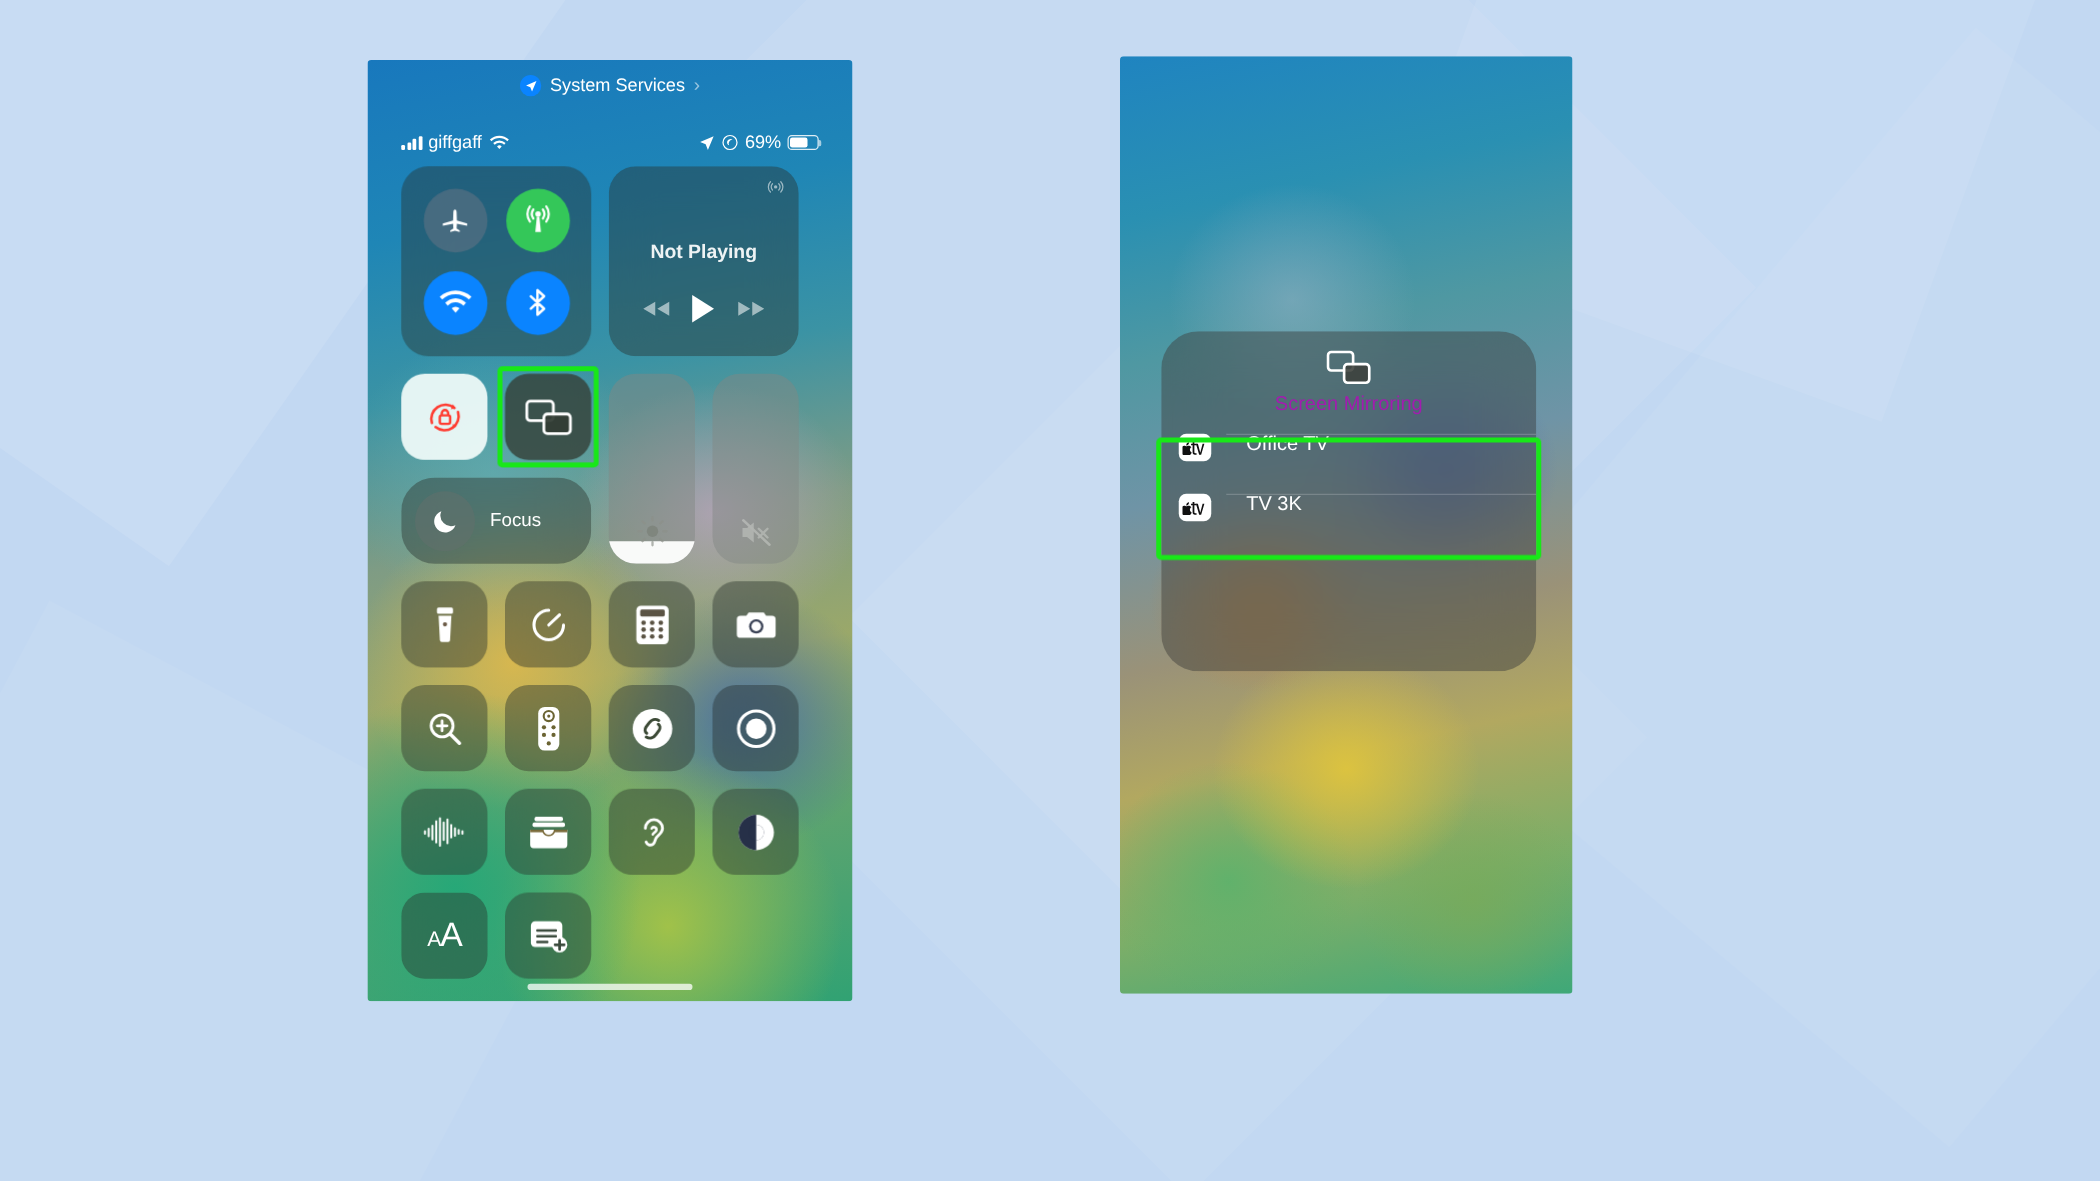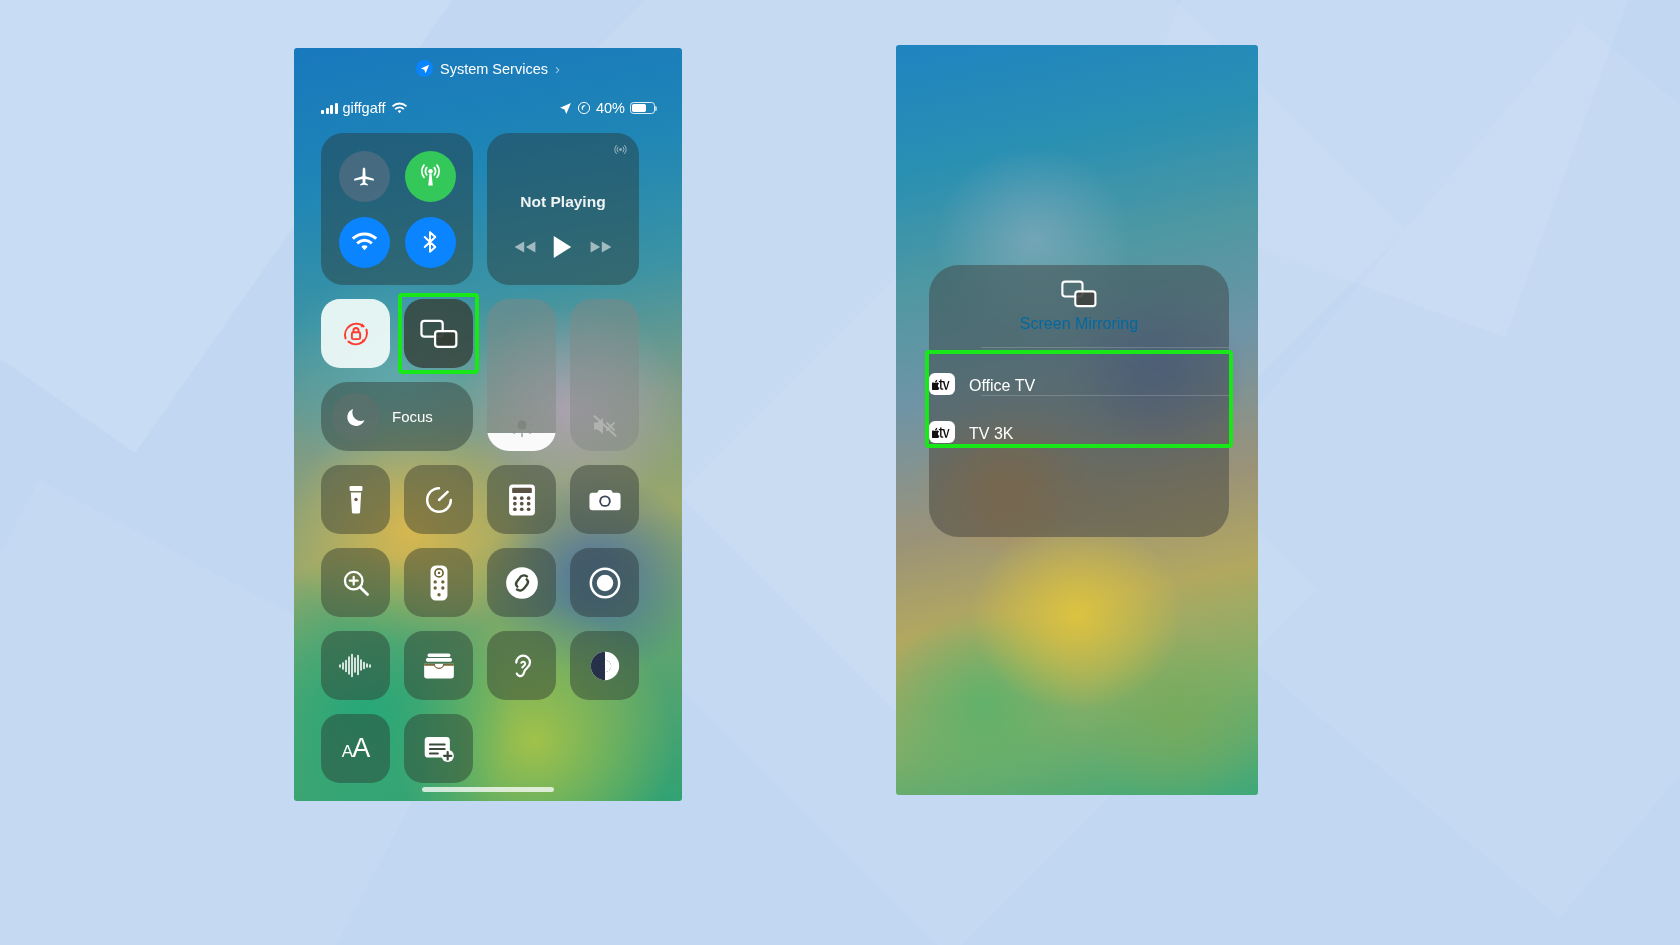--- a/index.html
+++ b/index.html
@@ -67,21 +67,21 @@
     font-size: 14.5px; color: #ffffff;
   }
   .sysrow .loc-dot {
     width: 17px; height: 17px; border-radius: 50%;
     background: #0a84ff; display: flex; align-items: center; justify-content: center;
   }
   .sysrow .chev { color: rgba(255,255,255,.55); font-size: 15px; }
 
   .statusbar {
     position: absolute; top: 52px; left: 0; right: 0; height: 22px;
-    display: flex; align-items: flex-start; color: #fff; font-size: 14.5px;
+    display: flex; align-items: flex-end; color: #fff; font-size: 14.5px;
     padding: 0 27px;
   }
   .sb-left { display: flex; align-items: center; gap: 5px; }
   .sb-right { margin-left: auto; display: flex; align-items: center; gap: 5px; }
   .bars { display: flex; align-items: flex-end; gap: 1.5px; height: 11px; }
   .bars i { width: 3px; background: #fff; border-radius: 1px; display: block; }
   .bars i:nth-child(1){height:3.5px}
   .bars i:nth-child(2){height:6px}
   .bars i:nth-child(3){height:8.5px}
   .bars i:nth-child(4){height:11px}
@@ -174,22 +174,22 @@
   
   .sheet {
     position: absolute; left: 33px; top: 220px; width: 300px; height: 272px;
     border-radius: 30px;
     background: rgba(58,62,58,0.46);
     backdrop-filter: blur(22px);
     overflow: hidden;
   }
   .sheet-head { height: 82px; display:flex; flex-direction:column;
                 align-items:center; justify-content:center; gap: 7px; }
-  .sheet-head .ttl { color:#0369a1; font-size: 16px; }
-  .dev-row { height: 48px; display:flex; align-items:flex-end; gap: 14px; padding-left: 0;
+  .sheet-head .ttl { color:#a21caf; font-size: 16px; }
+  .dev-row { height: 48px; display:flex; align-items:flex-start; gap: 28px; padding-left: 14px;
              position: relative; }
   .dev-row + .dev-row .sep, .dev-row .sep {
     position:absolute; left: 52px; right: 0; top: 0; height:1px;
     background: rgba(255,255,255,0.18);
   }
   .dev-row:first-of-type .sep { display: none; }
   .atv {
     width: 26px; height: 22px; border-radius: 6px; background: #fff;
     display:flex; align-items:center; justify-content:center;
     font-size: 10.5px; color:#111; font-weight: 700; letter-spacing: -0.3px;
@@ -244,21 +244,21 @@
         <svg width="13" height="13" viewBox="0 0 24 24">
             <path d="M22 2L2 10.5l8.2 3.3L13.5 22z" fill="#fff"></path>
           </svg>
       </span>
       <span>
         <svg width="14" height="14" viewBox="0 0 24 24">
           <circle cx="12" cy="12" r="9.6" fill="none" stroke="#fff" stroke-width="1.7"></circle>
           <path d="M15.2 8.4a4.4 4.4 0 10-4.3 7.5 4.9 4.9 0 014.3-7.5z" fill="#fff"></path>
         </svg>
       </span>
-      <span>40%</span>
+      <span>69%</span>
       <span class="battery">
           <b></b>
         </span>
     </span>
   </div>
 
   <div class="cc">
 
     <div class="cc-row">
       <div class="module conn">

